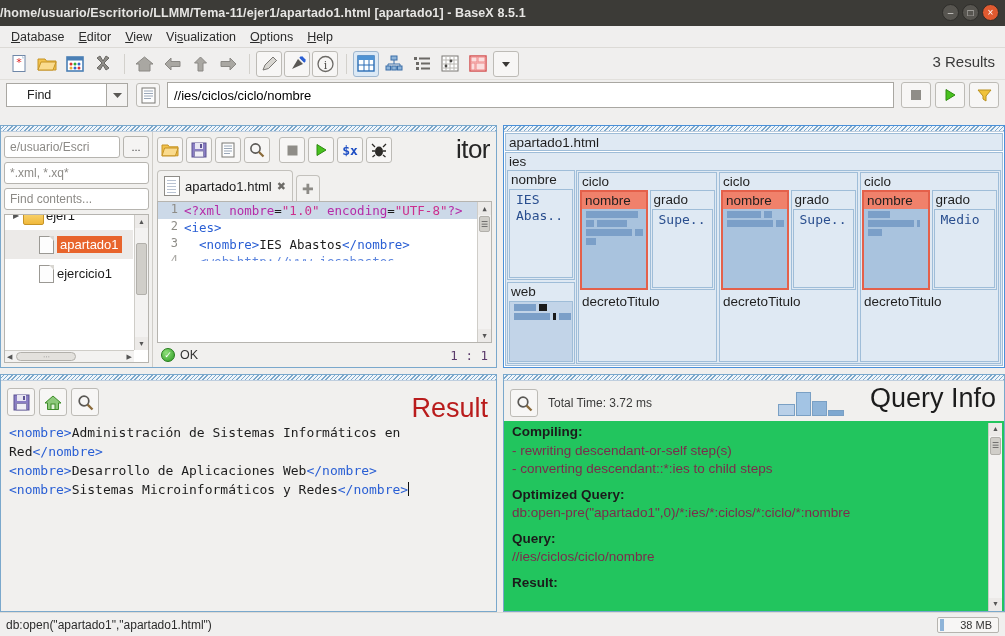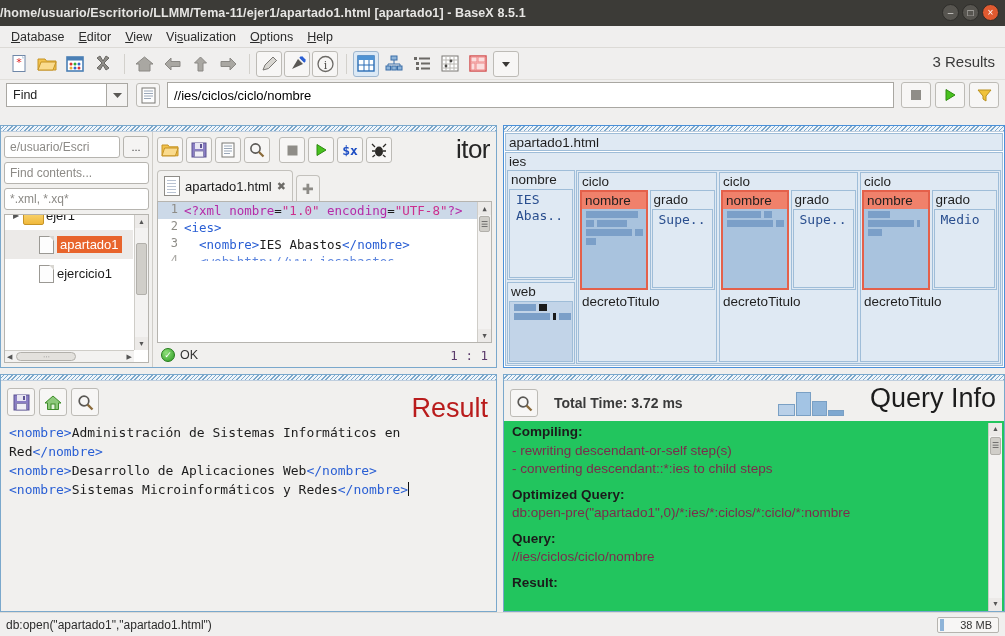--- a/index.html
+++ b/index.html
@@ -62,21 +62,21 @@
   }
 
   
   .querybar {
     height: 30px; background: #f0efee; display: flex; align-items: center;
     padding: 0 6px; gap: 4px;
   }
   .findbox {
     width: 100px; height: 24px; background: #fff;
     border: 1px solid #a9a7a2; border-right: none;
-    display: flex; align-items: center; padding-left: 6px;
+    display: flex; align-items: center; padding-left: 20px;
     font-size: 12.5px; color: #222;
   }
   .finddrop {
     width: 22px; height: 24px; background: #f4f3f2;
     border: 1px solid #a9a7a2;
     display: flex; align-items: center; justify-content: center;
   }
   .qmode {
     width: 24px; height: 24px; background: #f7f6f5;
     border: 1px solid #bdbbb6; border-radius: 3px;
@@ -271,21 +271,21 @@
   .rbody {
     flex: 1; background: #f1f0ee; padding: 4px 8px; min-height: 0; overflow: hidden;
     font-family: "DejaVu Sans Mono", monospace; font-size: 13px;
     line-height: 19px; color: #1d1d1d; white-space: pre-wrap; word-break: break-word;
   }
   .caret { display:inline-block; width:1px; height:14px; background:#111;
            vertical-align:-2px; }
 
   
   .qihead { display: flex; align-items: center; height: 40px; padding: 4px 6px 0; position: relative; }
-  .qitime { font-size: 14px; color: #3a3a3a; margin-left: 12px; font-weight: bold; }
+  .qitime { font-size: 12px; color: #3a3a3a; margin-left: 6px; }
   .qititle { position: absolute; right: 8px; top: 2px; font-size: 27px; color: #1c1c1c; }
   .qibars { position: absolute; right: 160px; top: 9px;
             display: flex; align-items: flex-end; gap: 1px; height: 26px; }
   .qibars i { display: block; background: #b9d0e8; border: 1px solid #7aa0c4; }
   .qibody {
     flex: 1; background: #22c55e; padding: 2px 8px; min-height: 0; overflow: hidden;
     font-size: 13.5px; line-height: 18.5px; position: relative;
   }
   .qib { font-weight: bold; color: #1b1b1b; }
   .qil { color: #7c2c4c; }
@@ -509,24 +509,24 @@
       <div class="panel" style="width:497px">
         <div class="grip"></div>
         <div class="edwrap">
 
           <div class="filetree">
             <div class="ftrow">
               <div class="ftinput">e/usuario/Escri</div>
               <div class="ftbtn">...</div>
             </div>
             <div class="ftrow">
-              <div class="ftinput">Find contents...</div>
+              <div class="ftinput">*.xml, *.xq*</div>
             </div>
             <div class="ftrow">
-              <div class="ftinput">*.xml, *.xq*</div>
+              <div class="ftinput">Find contents...</div>
             </div>
             <div class="treebox">
               <div style="position:absolute;left:0;right:15px;top:-14px">
                 <div class="tnode">
                   <span class="tw">▶</span>
                   <span class="folder"></span>
                   <span>ejer1</span>
                 </div>
                 <div class="tnode" style="background:#eceae8">
                   <span class="tw"></span>

